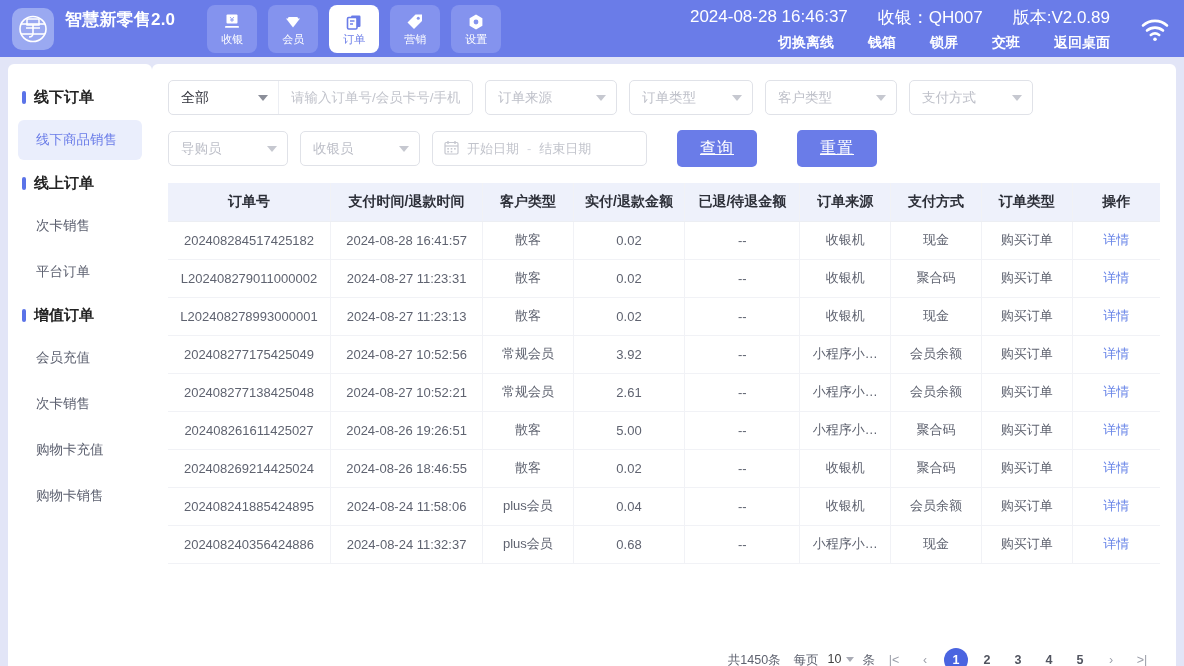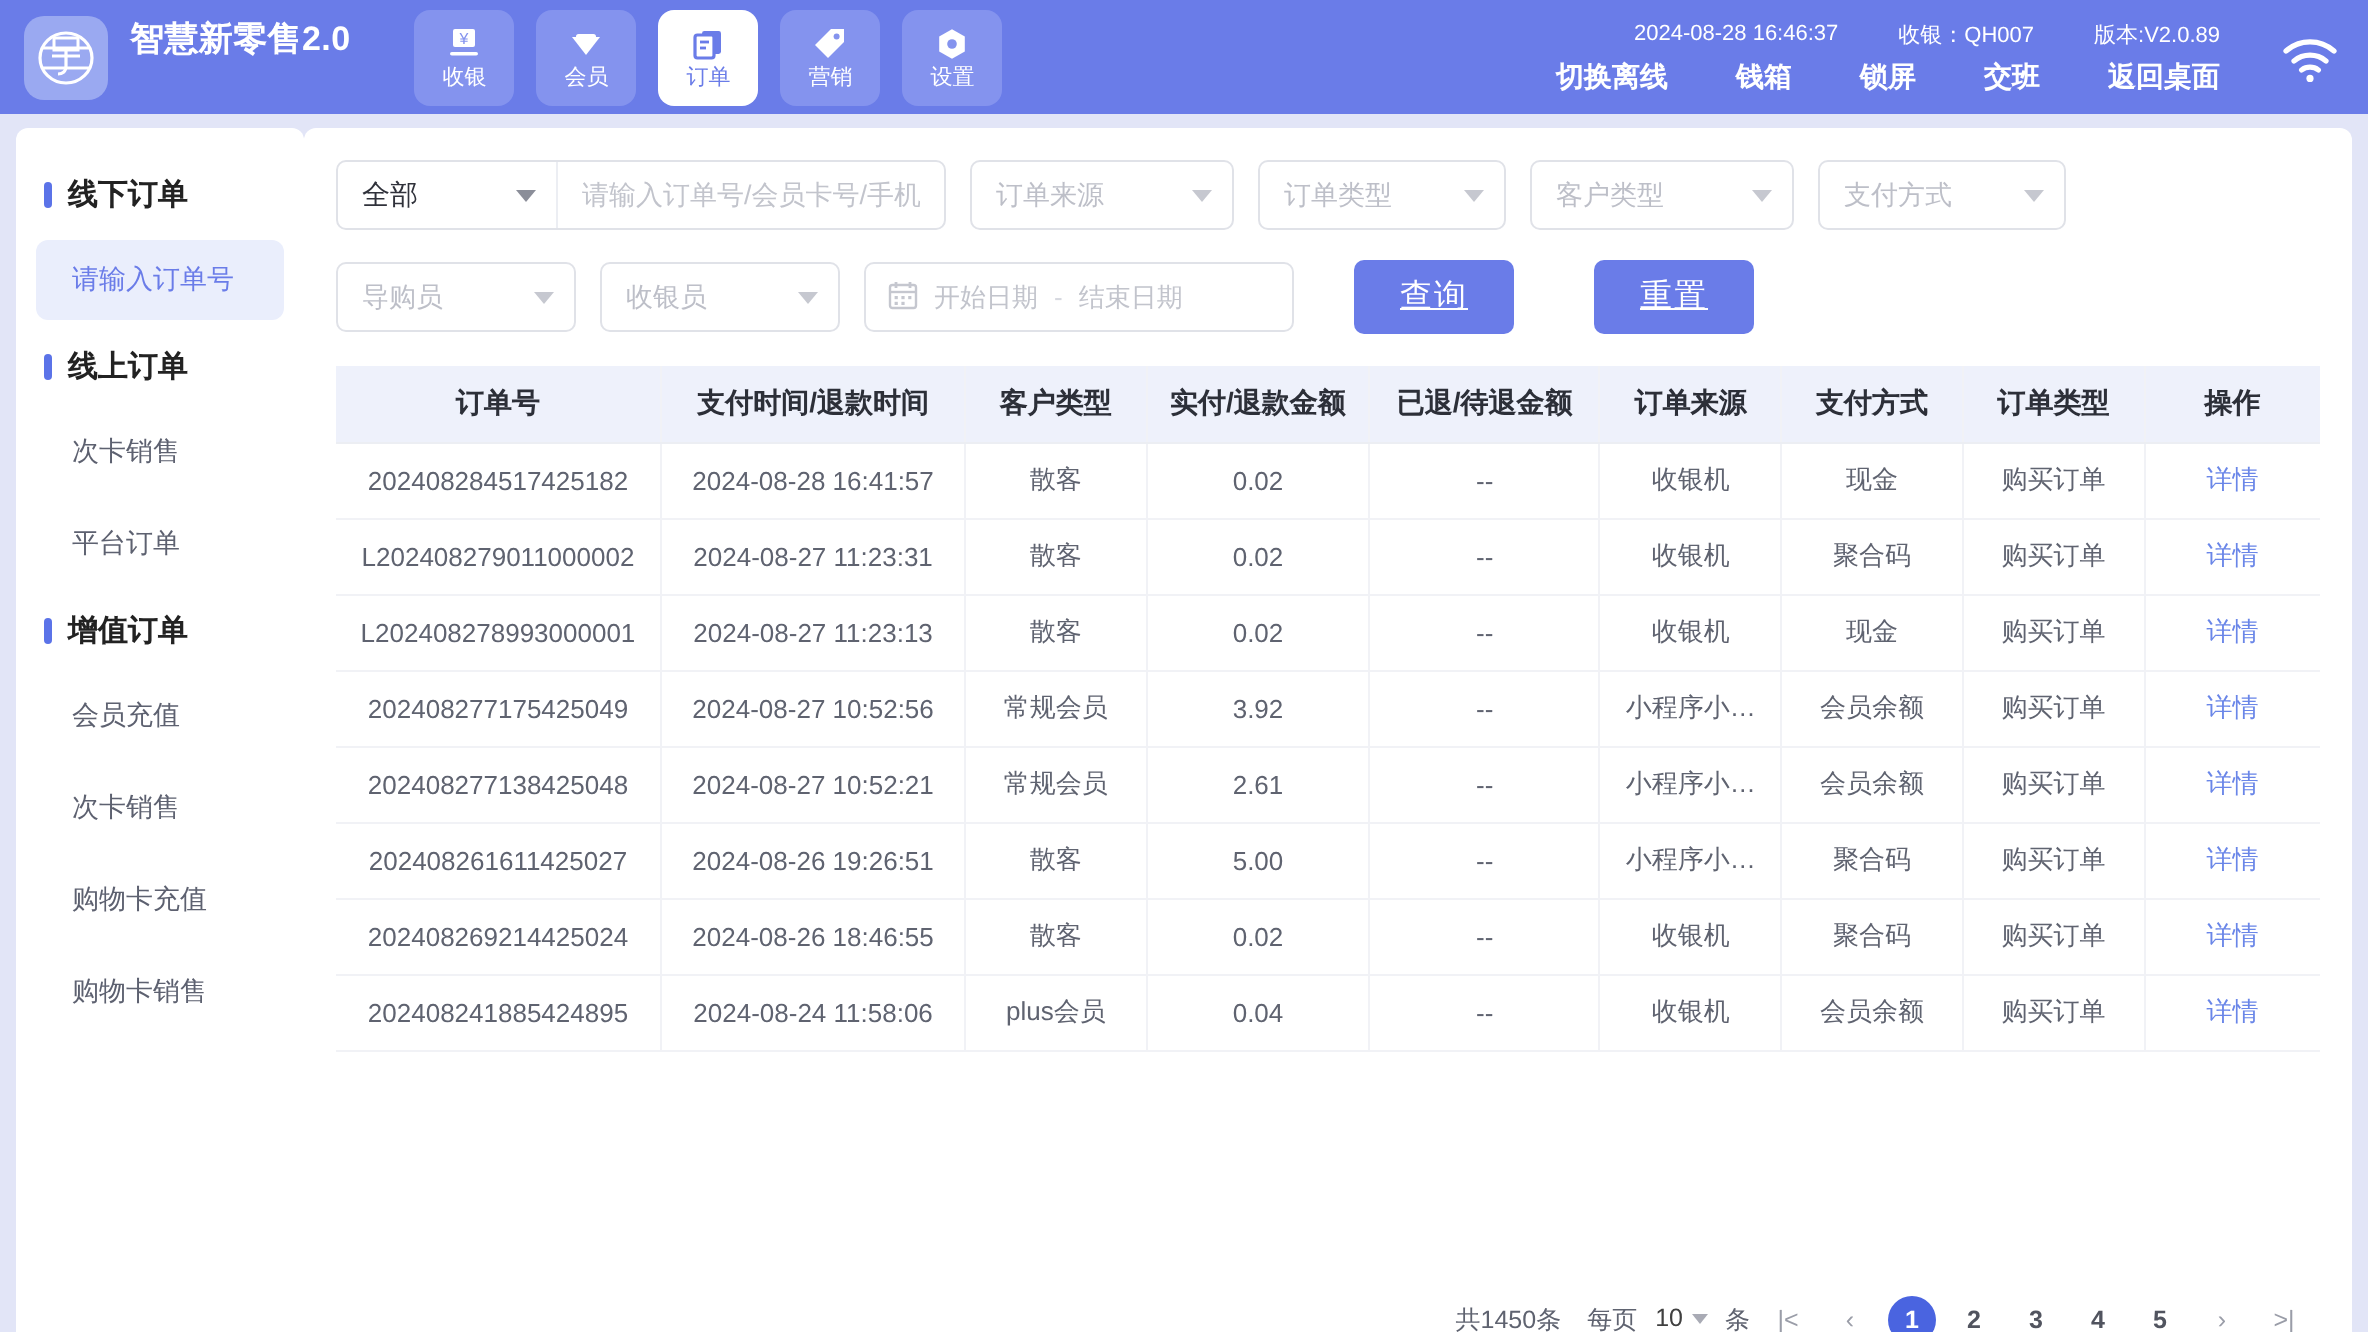--- a/index.html
+++ b/index.html
@@ -43,21 +43,21 @@
   .nav-item.active .nav-label { color: #6a7ce8; }
   .nav-icon { width: 18px; height: 18px; display:block; }
 
   .header-right {
     margin-left: auto; margin-right: 12px;
     display: flex; align-items: center;
   }
   .hr-stack { display: flex; flex-direction: column; align-items: flex-end; }
   .hr-top {
     display: flex; align-items: center; gap: 30px;
-    color: #ffffff; font-size: 11px;
+    color: #ffffff; font-size: 17px;
     margin-bottom: 5px; padding-right: 6px;
   }
   .hr-bot { display: flex; align-items: center; gap: 34px; padding-right: 6px; }
   .hr-link {
     color: #ffffff; font-size: 14px; font-weight: bold;
     cursor: pointer; white-space: nowrap;
   }
   .wifi { margin-left: 22px; width: 34px; height: 34px; }
 
   
@@ -298,21 +298,21 @@
 </div>
 
 <div class="body-wrap">
 
   <div class="sidebar">
     <div class="side-group-title">
       <span class="side-bar-mark"></span>
       <span>线下订单</span>
     </div>
     <div class="side-item active">
-      <span>请输入订单号</span>
+      <span>线下商品销售</span>
     </div>
 
     <div class="side-group-title">
       <span class="side-bar-mark"></span>
       <span>线上订单</span>
     </div>
     <div class="side-item">
       <span>次卡销售</span>
     </div>
     <div class="side-item">
@@ -505,20 +505,31 @@
               <td>202408241885424895</td>
               <td class="colsep">2024-08-24 11:58:06</td>
               <td class="colsep">plus会员</td>
               <td class="colsep">0.04</td>
               <td class="colsep">--</td>
               <td class="colsep">收银机</td>
               <td class="colsep">会员余额</td>
               <td class="colsep">购买订单</td>
               <td class="colsep cell-action">详情</td>
             </tr>
+            <tr>
+              <td>202408240356424886</td>
+              <td class="colsep">2024-08-24 11:32:37</td>
+              <td class="colsep">plus会员</td>
+              <td class="colsep">0.68</td>
+              <td class="colsep">--</td>
+              <td class="colsep">小程序小…</td>
+              <td class="colsep">现金</td>
+              <td class="colsep">购买订单</td>
+              <td class="colsep cell-action">详情</td>
+            </tr>
           </tbody>
       </table>
     </div>
 
     <div class="pager">
       <span class="pg-total">共1450条</span>
       <span>每页</span>
       <span class="pg-perpage-sel">
         <span>10</span>
         <span class="pg-caret"></span>

